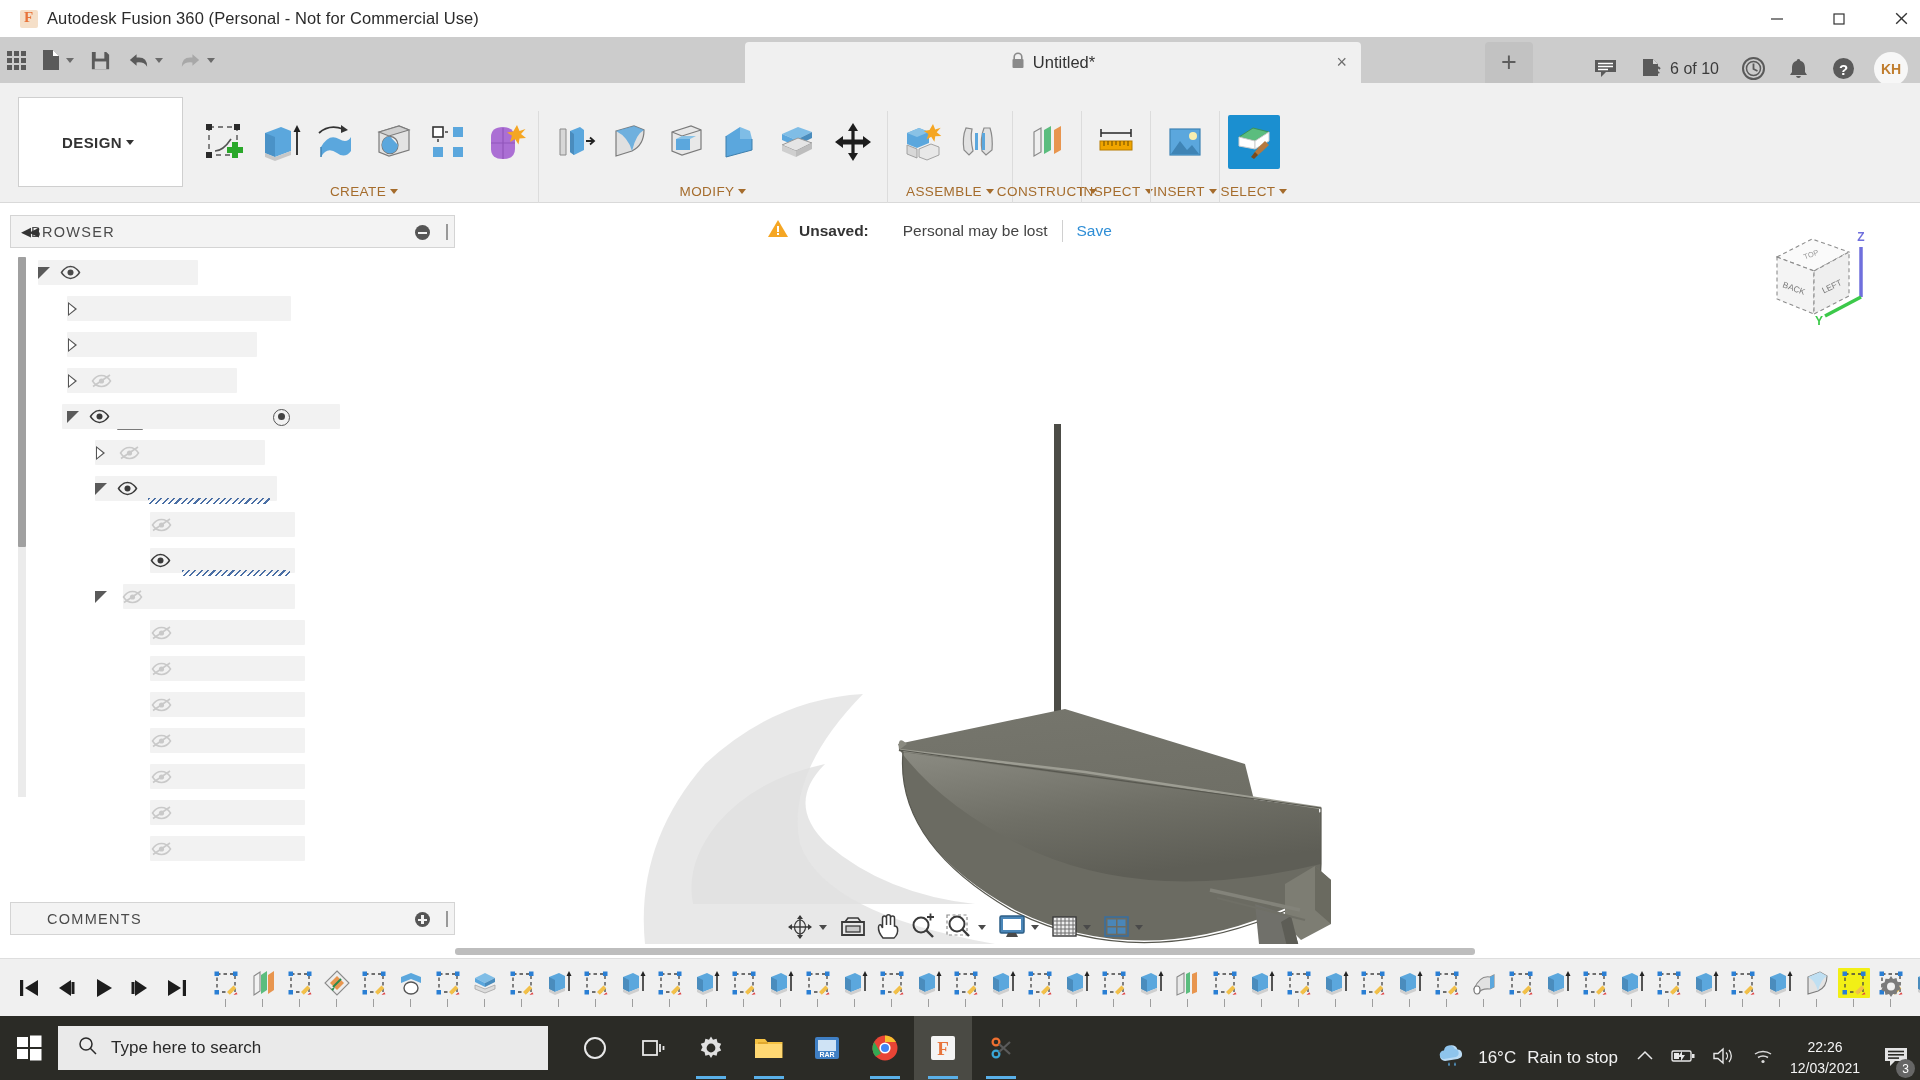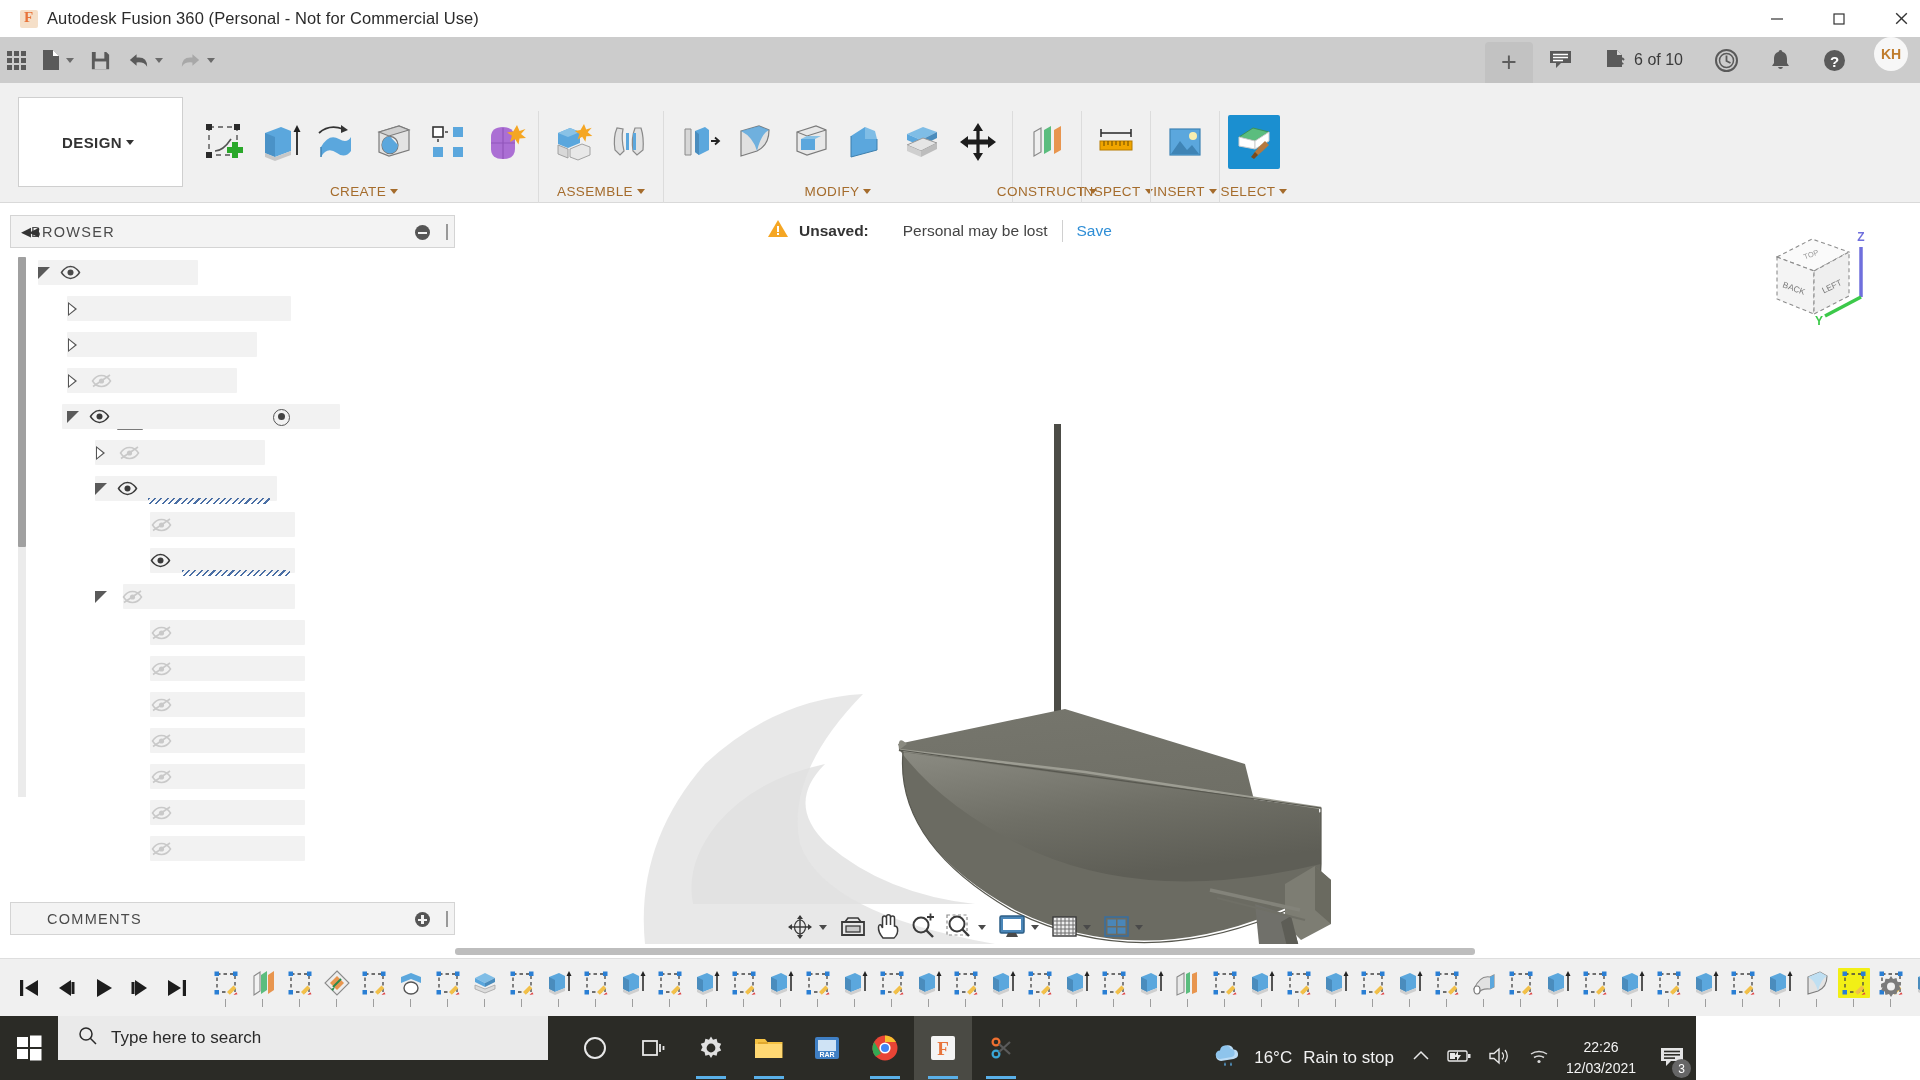--- a/index.html
+++ b/index.html
@@ -68,21 +68,21 @@
     position: absolute; right: 14px; top: 11px;
     font-size: 18px; color: #6f6f6f; line-height: 18px; font-family: "Liberation Sans", sans-serif;
   }
   .tab-add {
     position: absolute; left: 1485px; top: 5px; width: 48px; height: 41px;
     background: #c2c2c2; border-radius: 4px 4px 0 0;
     display: flex; align-items: center; justify-content: center;
     font-size: 27px; color: #5d5d5d; font-weight: 300; line-height: 27px;
   }
   .qa-right {
-    position: absolute; right: 8px; top: 0; height: 63px; display: flex; gap: 11px;
+    position: absolute; right: 8px; top: 0; height: 63px; display: flex; align-items: center; gap: 2px;
   }
   .qa-r-btn { padding: 0 10px; height: 46px; display: flex; align-items: center; gap: 6px; }
   .qa-count { font-size: 16px; color: #3b3b3b; }
   .avatar {
     width: 34px; height: 34px; border-radius: 50%; background: #f7f7f7;
     display: flex; align-items: center; justify-content: center;
     font-size: 14px; font-weight: bold; color: #c07d2e; margin-left: 6px; margin-right: 4px;
   }
 
   
@@ -246,22 +246,22 @@
   .tl-pb { width: 37px; height: 40px; display: flex; align-items: center; justify-content: center; }
   .tl-items { display: flex; align-items: center; margin-left: 12px; }
   .tl-item { width: 37px; height: 44px; display: flex; flex-direction: column; align-items: center; position: relative; }
   .tl-item .tl-glyph { width: 32px; height: 30px; display: flex; align-items: center; justify-content: center; margin-top: 2px; }
   .tl-item.hi .tl-glyph { background: #f2ef16; border-radius: 1px; }
   .tl-item .tick { width: 1px; height: 8px; background: #9e9e9e; margin-top: 1px; }
   .tl-gear { position: absolute; right: 14px; top: 14px; }
 
   
   .taskbar {
-    position: absolute; left: 0; top: 1016px; width: 1696px; height: 64px;
-    background: #2b2b26; display: flex; 
+    position: absolute; left: 0; top: 1016px; width: 1920px; height: 64px;
+    background: #2b2b26; display: flex; align-items: center;
   }
   .tb-start { width: 58px; height: 64px; display: flex; align-items: center; justify-content: center; }
   .tb-search {
     width: 490px; height: 44px; background: #eaeaea; display: flex; align-items: center; gap: 13px; padding-left: 20px;
   }
   .tb-search-txt { font-size: 17px; color: #2a2a2a; }
   .tb-apps { display: flex; align-items: center; margin-left: 18px; gap: 0; }
   .tb-app { width: 58px; height: 64px; display: flex; align-items: center; justify-content: center; position: relative; }
   .tb-app.run::after {
     content: ""; position: absolute; bottom: 1px; left: 14px; width: 30px; height: 3px; background: #5ab0e8;
@@ -341,20 +341,32 @@
       <span class="caret-dn"></span>
     </div>
     <div class="qa-btn withcaret">
       <svg width="25" height="22" viewBox="0 0 26 22">
           <path d="M15 5 L22 11 L15 17 L15 13.5 Q7 12.5 4 18 Q4 7 15 8.5 Z" fill="#a8a8a8"></path>
         </svg>
       <span class="caret-dn"></span>
     </div>
   </div>
 
+  <div class="tab-strip">
+    <div class="doc-tab">
+      <span class="lock">
+        <svg width="14" height="17" viewBox="0 0 14 17">
+            <path d="M3.2 7V5a3.8 3.8 0 017.6 0v2" fill="none" stroke="#8a8a8a" stroke-width="1.6"></path>
+            <rect x="1.5" y="7" width="11" height="9" rx="1" fill="#8a8a8a"></rect>
+          </svg>
+      </span>
+      <span class="doc-tab-label">Untitled*</span>
+      <span class="tab-close">×</span>
+    </div>
+  </div>
   <div class="tab-add">+</div>
 
   <div class="qa-right">
     <div class="qa-r-btn">
       <svg width="25" height="22" viewBox="0 0 25 22">
           <path d="M2 2h21v12H13l-5 5v-5H2z" fill="#5a5a5a"></path>
           <line x1="5" y1="5.5" x2="20" y2="5.5" stroke="#fff" stroke-width="1.5"></line>
           <line x1="5" y1="8.5" x2="20" y2="8.5" stroke="#fff" stroke-width="1.5"></line>
           <line x1="5" y1="11.5" x2="15" y2="11.5" stroke="#fff" stroke-width="1.5"></line>
         </svg>
@@ -459,46 +471,20 @@
       <div class="panel-label">
         <span>CREATE</span>
         <span class="caret-dn"></span>
       </div>
     </div>
 
     <div class="panel">
       <div class="panel-icons">
         <div class="tool-ico">
           <svg width="46" height="46" viewBox="0 0 46 46">
-            <path d="M8 14 L20 9 L30 13 L30 24 L18 29 L8 25 Z" fill="#5ba7dd"></path>
-            <path d="M20 9 L30 13 L18 18 L8 14 Z" fill="#89c2e6"></path>
-            <path d="M8 26 L18 30 L18 39 L8 35 Z" fill="#d8d8d8" stroke="#9a9a9a" stroke-width="0.9"></path>
-            <path d="M20 30 L32 25 L40 28 L40 36 L28 41 L20 38 Z" fill="#e8e8e8" stroke="#9a9a9a" stroke-width="0.9"></path>
-            <path d="M34 5 l2.2 5.5 5.5-1.8 -4 4.6 4.6 3.6 -6 0.4 -0.9 5.5 -3.2-5 -4.6 2.8 1.8-5.7 -4.6-3 5.7-0.9 z" fill="#f5a623"></path>
-          </svg>
-        </div>
-        <div class="tool-ico">
-          <svg width="46" height="46" viewBox="0 0 46 46">
-            <path d="M11 9 Q7 18 9 31 L14 36 L18 32 Q15 19 17 10 Z" fill="#e2e2e2" stroke="#8a8a8a" stroke-width="1.2"></path>
-            <path d="M29 9 Q25 19 27 32 L31 36 L37 31 Q38 18 35 9 Z" fill="#e2e2e2" stroke="#8a8a8a" stroke-width="1.2"></path>
-            <path d="M20 14 L23 14 L23 31 L20 31 Z" fill="#5ba7dd"></path>
-            <path d="M27 14 L30 14 L30 31 L27 31 Z" fill="#5ba7dd"></path>
-          </svg>
-        </div>
-      </div>
-      <div class="panel-label">
-        <span>ASSEMBLE</span>
-        <span class="caret-dn"></span>
-      </div>
-    </div>
-
-    <div class="panel">
-      <div class="panel-icons">
-        <div class="tool-ico">
-          <svg width="46" height="46" viewBox="0 0 46 46">
             <path d="M10 10 L16 10 L16 36 L10 36 Z" fill="#d7d7d7" stroke="#8a8a8a" stroke-width="1"></path>
             <path d="M20 12 L30 8 L34 11 L34 31 L24 36 L20 33 Z" fill="#5ba7dd"></path>
             <path d="M20 12 L24 15 L24 36 L20 33 Z" fill="#4a8cbd"></path>
             <path d="M36 22 h7 M40 18.5 l4 3.5 -4 3.5" stroke="#222" stroke-width="1.8" fill="none"></path>
           </svg>
         </div>
         <div class="tool-ico">
           <svg width="46" height="46" viewBox="0 0 46 46">
             <path d="M10 12 L28 7 L38 11 Q38 26 26 32 L10 37 Z" fill="#e0e0e0" stroke="#7b7b7b" stroke-width="1.2"></path>
             <path d="M28 7 L38 11 Q30 15 26 32 Q22 18 10 12 Z" fill="#5ba7dd" opacity="0.85"></path>
@@ -530,20 +516,46 @@
           </svg>
         </div>
         <div class="tool-ico">
           <svg width="46" height="46" viewBox="0 0 46 46">
             <path d="M23 4 L28 12 L24.6 12 L24.6 20.6 L33 20.6 L33 17 L41 23 L33 29 L33 25.4 L24.6 25.4 L24.6 34 L28 34 L23 42 L18 34 L21.4 34 L21.4 25.4 L13 25.4 L13 29 L5 23 L13 17 L13 20.6 L21.4 20.6 L21.4 12 L18 12 Z" fill="#1d1d1d"></path>
           </svg>
         </div>
       </div>
       <div class="panel-label">
         <span>MODIFY</span>
+        <span class="caret-dn"></span>
+      </div>
+    </div>
+
+    <div class="panel">
+      <div class="panel-icons">
+        <div class="tool-ico">
+          <svg width="46" height="46" viewBox="0 0 46 46">
+            <path d="M8 14 L20 9 L30 13 L30 24 L18 29 L8 25 Z" fill="#5ba7dd"></path>
+            <path d="M20 9 L30 13 L18 18 L8 14 Z" fill="#89c2e6"></path>
+            <path d="M8 26 L18 30 L18 39 L8 35 Z" fill="#d8d8d8" stroke="#9a9a9a" stroke-width="0.9"></path>
+            <path d="M20 30 L32 25 L40 28 L40 36 L28 41 L20 38 Z" fill="#e8e8e8" stroke="#9a9a9a" stroke-width="0.9"></path>
+            <path d="M34 5 l2.2 5.5 5.5-1.8 -4 4.6 4.6 3.6 -6 0.4 -0.9 5.5 -3.2-5 -4.6 2.8 1.8-5.7 -4.6-3 5.7-0.9 z" fill="#f5a623"></path>
+          </svg>
+        </div>
+        <div class="tool-ico">
+          <svg width="46" height="46" viewBox="0 0 46 46">
+            <path d="M11 9 Q7 18 9 31 L14 36 L18 32 Q15 19 17 10 Z" fill="#e2e2e2" stroke="#8a8a8a" stroke-width="1.2"></path>
+            <path d="M29 9 Q25 19 27 32 L31 36 L37 31 Q38 18 35 9 Z" fill="#e2e2e2" stroke="#8a8a8a" stroke-width="1.2"></path>
+            <path d="M20 14 L23 14 L23 31 L20 31 Z" fill="#5ba7dd"></path>
+            <path d="M27 14 L30 14 L30 31 L27 31 Z" fill="#5ba7dd"></path>
+          </svg>
+        </div>
+      </div>
+      <div class="panel-label">
+        <span>ASSEMBLE</span>
         <span class="caret-dn"></span>
       </div>
     </div>
 
     <div class="panel">
       <div class="panel-icons">
         <div class="tool-ico">
           <svg width="46" height="46" viewBox="0 0 46 46">
             <path d="M10 13 L17 9 L17 33 L10 37 Z" fill="#efefef" stroke="#8a8a8a" stroke-width="1.2"></path>
             <path d="M20 11 L27 7 L27 31 L20 35 Z" fill="#5bbd7e"></path>

